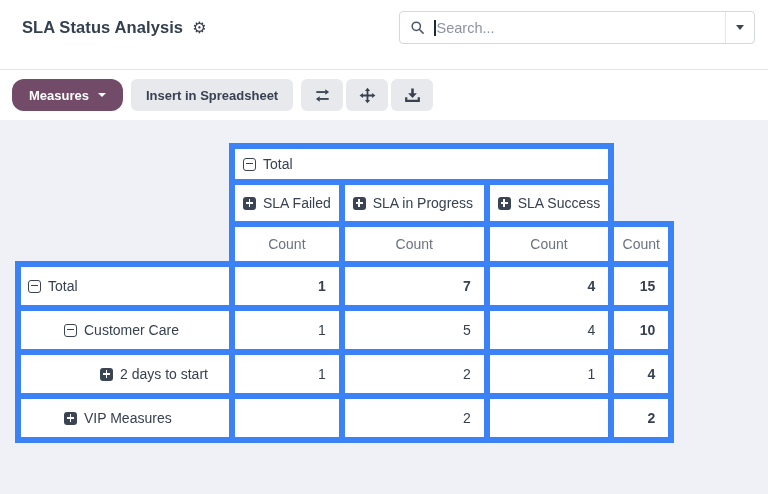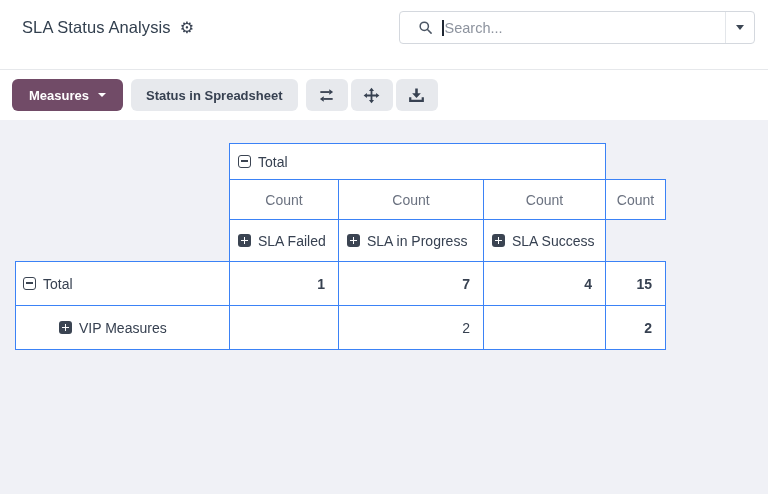--- a/index.html
+++ b/index.html
@@ -4,55 +4,55 @@
 <style>
   * { margin:0; padding:0; box-sizing:border-box; }
   html,body { width:768px; height:494px; overflow:hidden; background:#fff;
     font-family:"Liberation Sans", sans-serif; color:#374151; }
 
   
   .control-panel { height:70px; background:#fff; border-bottom:1px solid #e6e8eb;
     display:flex; align-items:flex-start; justify-content:space-between;
     padding:11px 13px 0 22px; }
   .title-wrap { display:flex; align-items:center; gap:9px; height:33px; }
-  .page-title { font-size:16.5px; font-weight:400; color:#33404f; letter-spacing:.1px; }
+  .page-title { font-size:16.5px; font-weight:700; color:#33404f; letter-spacing:.1px; }
   .gear-btn { background:none; border:none; cursor:pointer; font-size:16px; color:#374151;
     line-height:1; padding:0; height:20px; }
 
   
   .search-box { width:356px; height:33px; border:1px solid #d4d8de; border-radius:4px;
-    background:#fff; display:flex; align-items:center; position:relative;padding-left:8px; }
+    background:#fff; display:flex; align-items:center; position:relative; }
   .search-icon-wrap { width:34px; display:flex; justify-content:center; flex:none; }
   .text-cursor { width:1.5px; height:16px; background:#1f2733; flex:none; }
   .search-input { flex:1; border:none; outline:none; background:transparent;
     font-family:"Liberation Sans",sans-serif; font-size:14.5px; color:#374151; padding:0 4px 0 1px; }
   .search-input::placeholder { color:#8d939e; opacity:1; }
   .search-dd { width:29px; height:100%; border-left:1px solid #e3e6ea; display:flex;
     align-items:center; justify-content:center; cursor:pointer; flex:none; }
   .tri-down { width:0; height:0; border-left:4.5px solid transparent;
     border-right:4.5px solid transparent; border-top:5px solid #3c4654; }
 
   
   .toolbar { height:50px; background:#fff; display:flex; align-items:center;
     padding:0 12px; gap:8px; }
   .btn { height:32px; border:none; border-radius:6px; font-family:"Liberation Sans",sans-serif;
     font-size:13px; font-weight:700; display:inline-flex; align-items:center;
     justify-content:center; cursor:pointer; }
-  .btn-measures { background:#714b67; color:#fff; padding:0 17px; gap:9px; }
+  .btn-measures { background:#714b67; color:#fff; padding:0 17px; gap:9px;border-radius:12px; }
   .tri-down-w { width:0; height:0; border-left:4px solid transparent;
     border-right:4px solid transparent; border-top:4.5px solid #fff; }
   .btn-light { background:#e7e9ed; color:#374151; padding:0 15px; }
   .icon-group { display:flex; gap:3px; }
   .btn-icon { width:42px; background:#e7e9ed; padding:0; }
 
   
   .content { height:374px; background:#f0f1f6; padding:23px 0 0 15px; }
   table.pivot { border-collapse:collapse; table-layout:fixed; }
   .pivot th, .pivot td { font-weight:400; font-size:14px; }
-  .cell { background:#fff; border:1px solid #3b82f6; }
+  .cell { background:#fff; border:6px solid #3b82f6; }
   .ghost { background:transparent; border:none; }
   .hgroup { text-align:left; padding:0 8px; }
   .hflex { display:flex; align-items:center; }
   .hlabel { font-weight:500; color:#374151; white-space:nowrap; }
   .count-h { text-align:center; color:#6b7280; font-weight:400; }
   .rowlabel { text-align:left; }
   .num { text-align:right; padding-right:13px; color:#374151; }
   .num.b { font-weight:700; }
   .lvl0 { padding-left:7px; } .lvl1 { padding-left:43px; } .lvl2 { padding-left:79px; }
 
@@ -89,21 +89,21 @@
       <span class="tri-down"></span>
     </span>
   </div>
 </div>
 
 <div class="toolbar">
   <button class="btn btn-measures">
     <span>Measures</span>
     <span class="tri-down-w"></span>
   </button>
-  <button class="btn btn-light">Status in Spreadsheet</button>
+  <button class="btn btn-light">Insert in Spreadsheet</button>
   <div class="icon-group">
     <button class="btn btn-icon">
       <svg width="17" height="17" viewBox="0 0 16 16">
         <path d="M2.2 4.75h8.6" stroke="#374151" stroke-width="1.7"></path>
         <path d="M10.6 2.1 L14.2 4.75 L10.6 7.4 Z" fill="#374151"></path>
         <path d="M13.8 11.25H5.2" stroke="#374151" stroke-width="1.7"></path>
         <path d="M5.4 8.6 L1.8 11.25 L5.4 13.9 Z" fill="#374151"></path>
       </svg>
     </button>
     <button class="btn btn-icon">
@@ -137,65 +137,89 @@
         <tr style="height:36px">
       <td class="ghost"></td>
       <th class="cell hgroup" colspan="3">
         <span class="hflex">
           <span class="sq sq-minus"></span>
           <span class="hlabel">Total</span>
         </span>
       </th>
       <td class="ghost"></td>
     </tr>
+    <tr style="height:42px">
+      <td class="ghost"></td>
+      <th class="cell hgroup">
+        <span class="hflex">
+          <span class="sq sq-plus"></span>
+          <span class="hlabel">SLA Failed</span>
+        </span>
+      </th>
+      <th class="cell hgroup">
+        <span class="hflex">
+          <span class="sq sq-plus"></span>
+          <span class="hlabel">SLA in Progress</span>
+        </span>
+      </th>
+      <th class="cell hgroup">
+        <span class="hflex">
+          <span class="sq sq-plus"></span>
+          <span class="hlabel">SLA Success</span>
+        </span>
+      </th>
+      <td class="ghost"></td>
+    </tr>
     <tr style="height:40px">
       <td class="ghost"></td>
       <th class="cell count-h">Count</th>
       <th class="cell count-h">Count</th>
       <th class="cell count-h">Count</th>
       <th class="cell count-h">Count</th>
-    </tr>
-    <tr style="height:42px">
-      <td class="ghost"></td>
-      <th class="cell hgroup">
-        <span class="hflex">
-          <span class="sq sq-plus"></span>
-          <span class="hlabel">SLA Failed</span>
-        </span>
-      </th>
-      <th class="cell hgroup">
-        <span class="hflex">
-          <span class="sq sq-plus"></span>
-          <span class="hlabel">SLA in Progress</span>
-        </span>
-      </th>
-      <th class="cell hgroup">
-        <span class="hflex">
-          <span class="sq sq-plus"></span>
-          <span class="hlabel">SLA Success</span>
-        </span>
-      </th>
-      <td class="ghost"></td>
     </tr>
 
     <tr style="height:44px">
       <th class="cell rowlabel lvl0">
         <span class="hflex">
           <span class="sq sq-minus"></span>
           <span class="hlabel">Total</span>
         </span>
       </th>
       <td class="cell num b">1</td>
       <td class="cell num b">7</td>
       <td class="cell num b">4</td>
       <td class="cell num b">15</td>
     </tr>
     <tr style="height:44px">
       <th class="cell rowlabel lvl1">
         <span class="hflex">
+          <span class="sq sq-minus"></span>
+          <span class="hlabel">Customer Care</span>
+        </span>
+      </th>
+      <td class="cell num">1</td>
+      <td class="cell num">5</td>
+      <td class="cell num">4</td>
+      <td class="cell num b">10</td>
+    </tr>
+    <tr style="height:44px">
+      <th class="cell rowlabel lvl2">
+        <span class="hflex">
+          <span class="sq sq-plus"></span>
+          <span class="hlabel">2 days to start</span>
+        </span>
+      </th>
+      <td class="cell num">1</td>
+      <td class="cell num">2</td>
+      <td class="cell num">1</td>
+      <td class="cell num b">4</td>
+    </tr>
+    <tr style="height:44px">
+      <th class="cell rowlabel lvl1">
+        <span class="hflex">
           <span class="sq sq-plus"></span>
           <span class="hlabel">VIP Measures</span>
         </span>
       </th>
       <td class="cell num"></td>
       <td class="cell num">2</td>
       <td class="cell num"></td>
       <td class="cell num b">2</td>
     </tr>
   </tbody>

